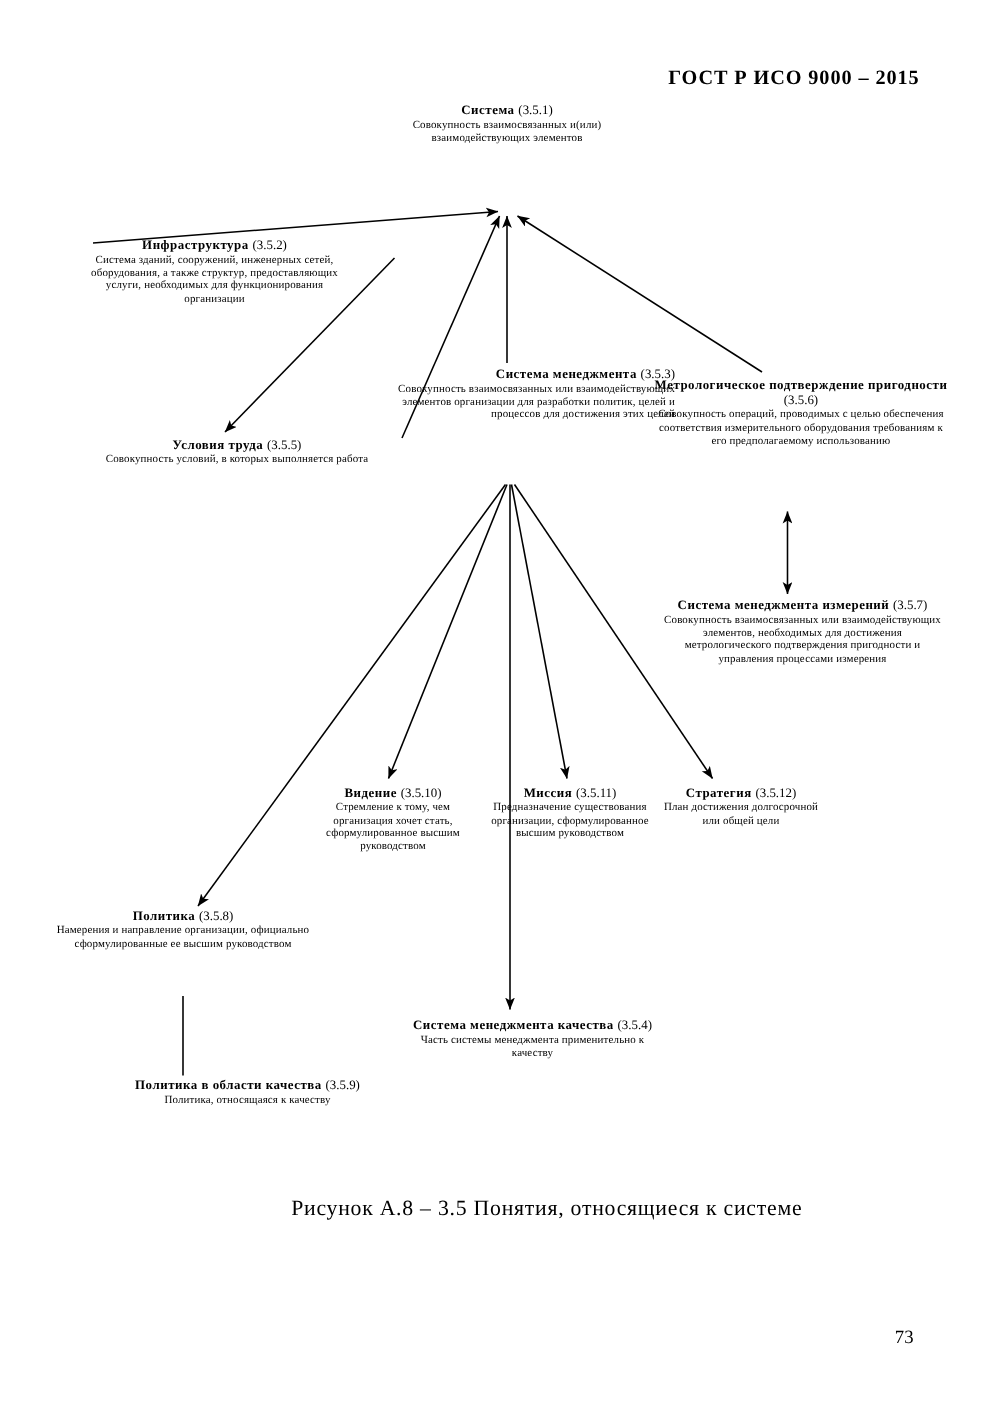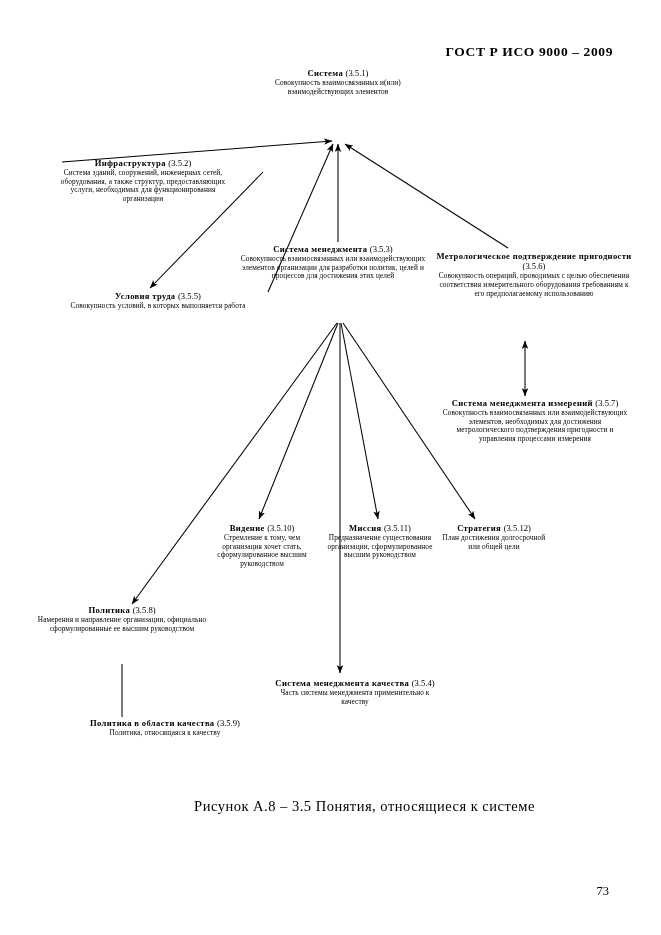--- a/index.html
+++ b/index.html
@@ -75,21 +75,21 @@
     right: 52px;
     top: 884px;
     font-size: 12.5px;
   }
 </style>
 </head>
 <body>
 
 <div id="page">
 
-  <div class="hdr">ГОСТ Р ИСО 9000 – 2009</div>
+  <div class="hdr">ГОСТ Р ИСО 9000 – 2015</div>
 
   <svg id="arrow-layer" viewBox="0 0 661 935" width="661" height="935" xmlns="http://www.w3.org/2000/svg">
     <defs>
       <marker id="ah" markerWidth="9" markerHeight="9" refX="7.6" refY="3.1" orient="auto" markerUnits="strokeWidth">
         <path d="M0,0 L7.8,3.1 L0,6.2 L1.9,3.1 z" fill="#000000"></path>
       </marker>
       <marker id="ah-start" markerWidth="9" markerHeight="9" refX="0.2" refY="3.1" orient="auto" markerUnits="strokeWidth">
         <path d="M7.8,0 L0,3.1 L7.8,6.2 L5.9,3.1 z" fill="#000000"></path>
       </marker>
     </defs>
@@ -132,21 +132,21 @@
   </div>
 
   <div class="node" style="left:60px; top:291px; width:196px;">
     <span class="title">
       <span>Условия труда</span>
       <span class="num">(3.5.5)</span>
     </span>
     <span class="def">Совокупность условий, в которых выполняется работа</span>
   </div>
 
-  <div class="node" style="left:240px; top:244px; width:186px;">
+  <div class="node" style="left:264px; top:244px; width:186px;text-align:right;">
     <span class="title">
       <span>Система менеджмента</span>
       <span class="num">(3.5.3)</span>
     </span>
     <span class="def">Совокупность взаимосвязанных или взаимодействующих элементов организации для разработки политик, целей и процессов для достижения этих целей</span>
   </div>
 
   <div class="node" style="left:434px; top:251px; width:200px;">
     <span class="title">
       <span>Метрологическое подтверждение пригодности</span>

